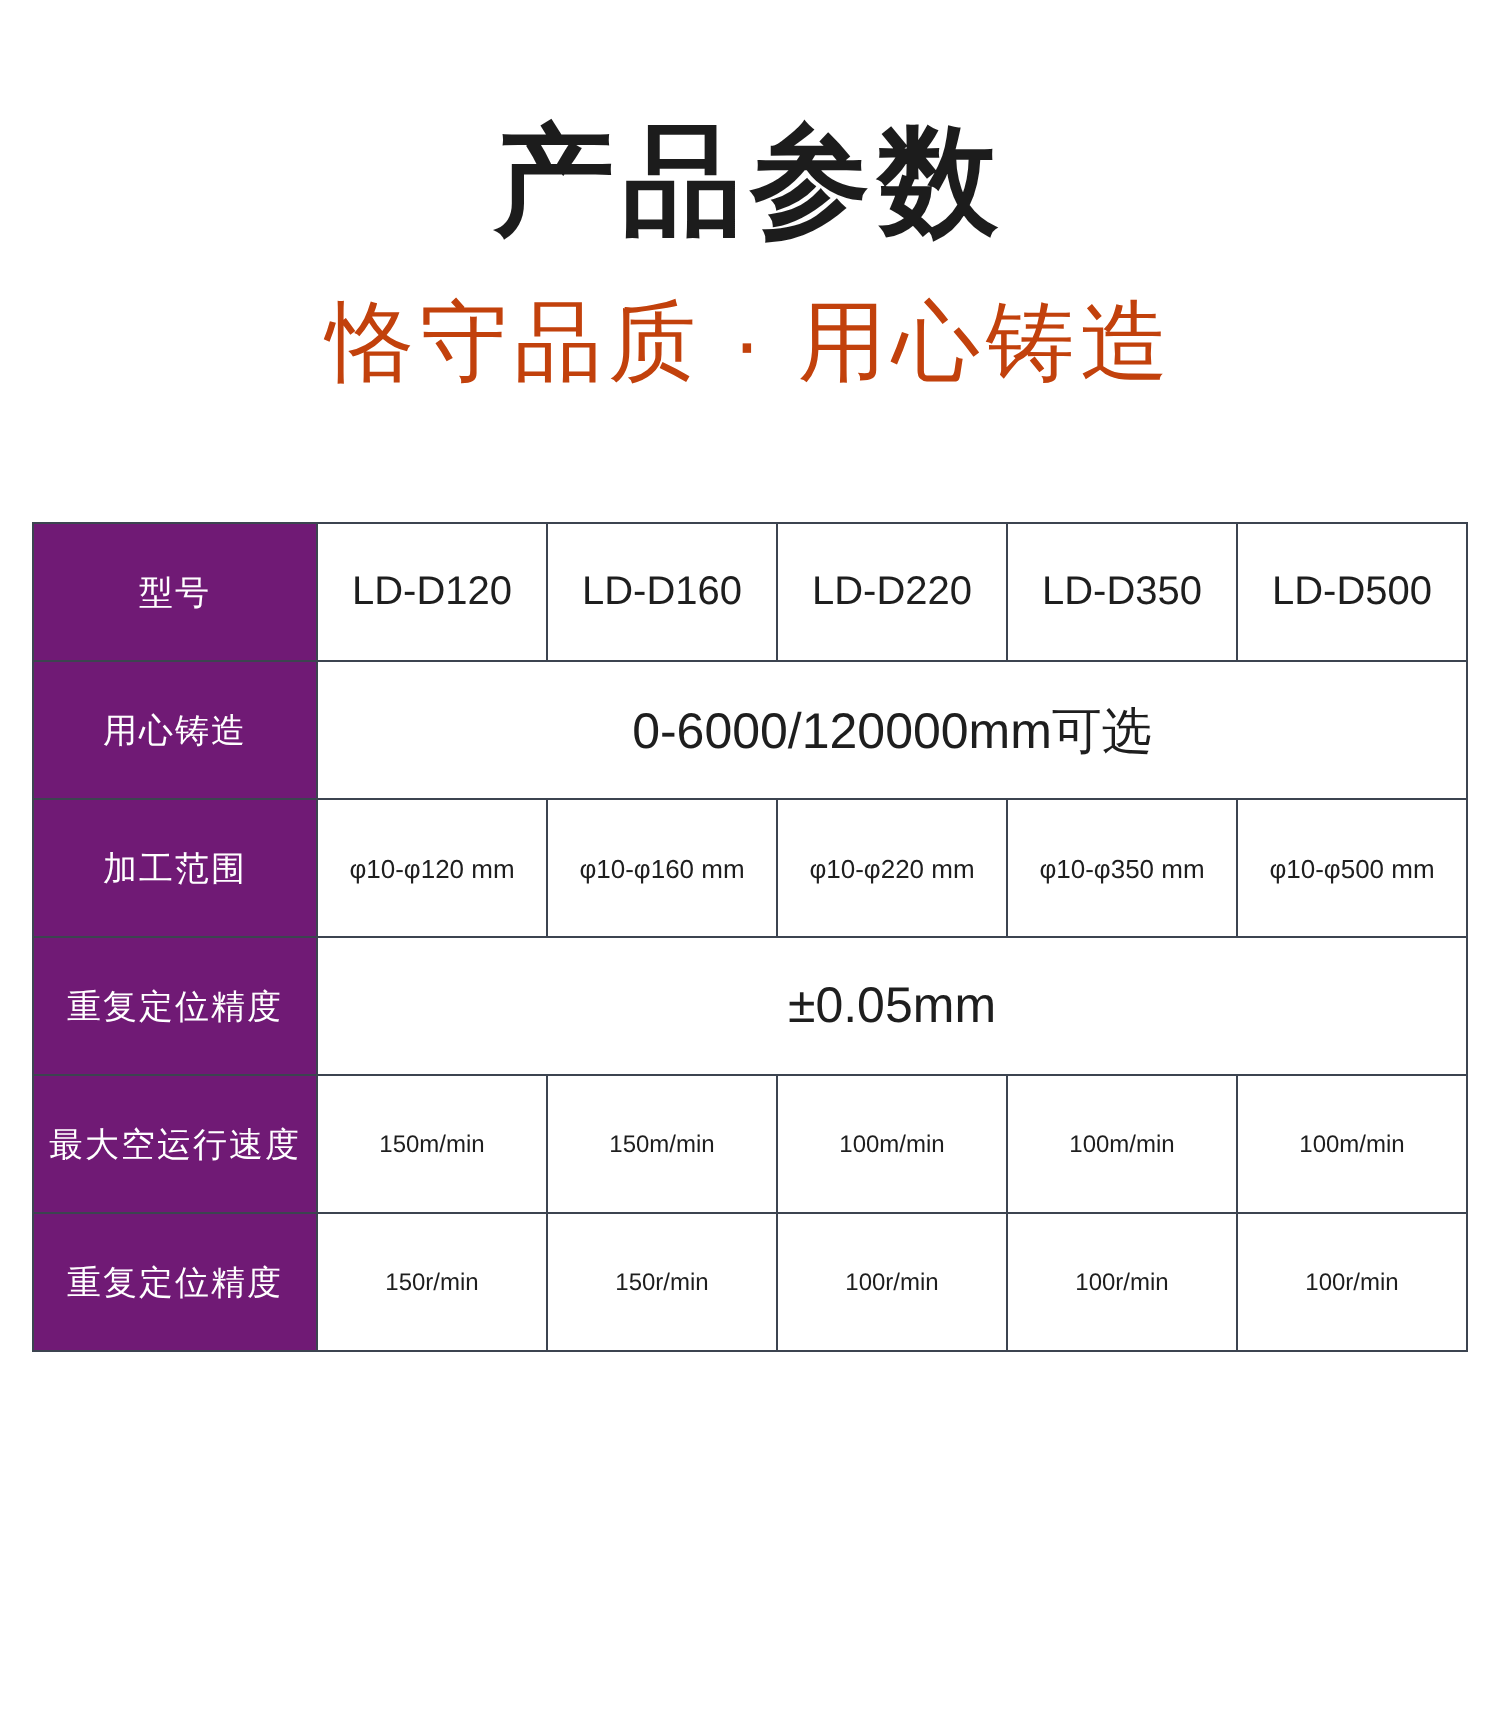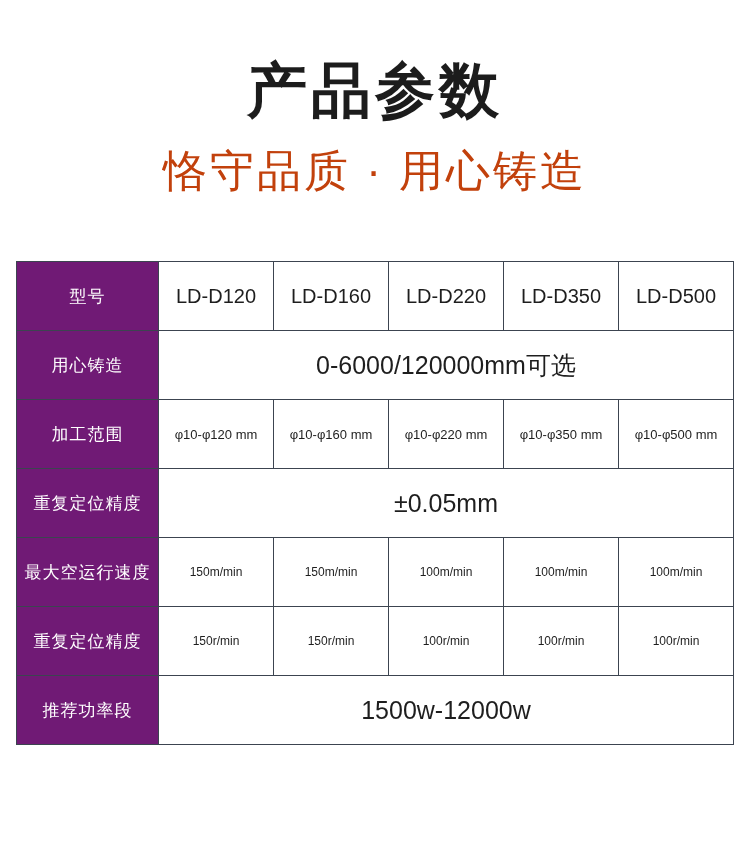--- a/index.html
+++ b/index.html
@@ -128,21 +128,17 @@
             <td class="val ">100m/min</td>
           </tr>
           <tr>
             <td class="label">重复定位精度</td>
             <td class="val ">150r/min</td>
             <td class="val ">150r/min</td>
             <td class="val ">100r/min</td>
             <td class="val ">100r/min</td>
             <td class="val ">100r/min</td>
           </tr>
-          <tr>
-            <td class="label">推荐功率段</td>
-            <td class="val merged" colspan="5">1500w-12000w</td>
-          </tr>
         </tbody>
     </table>
   </div>
 
 </div>
 
 </body></html>

